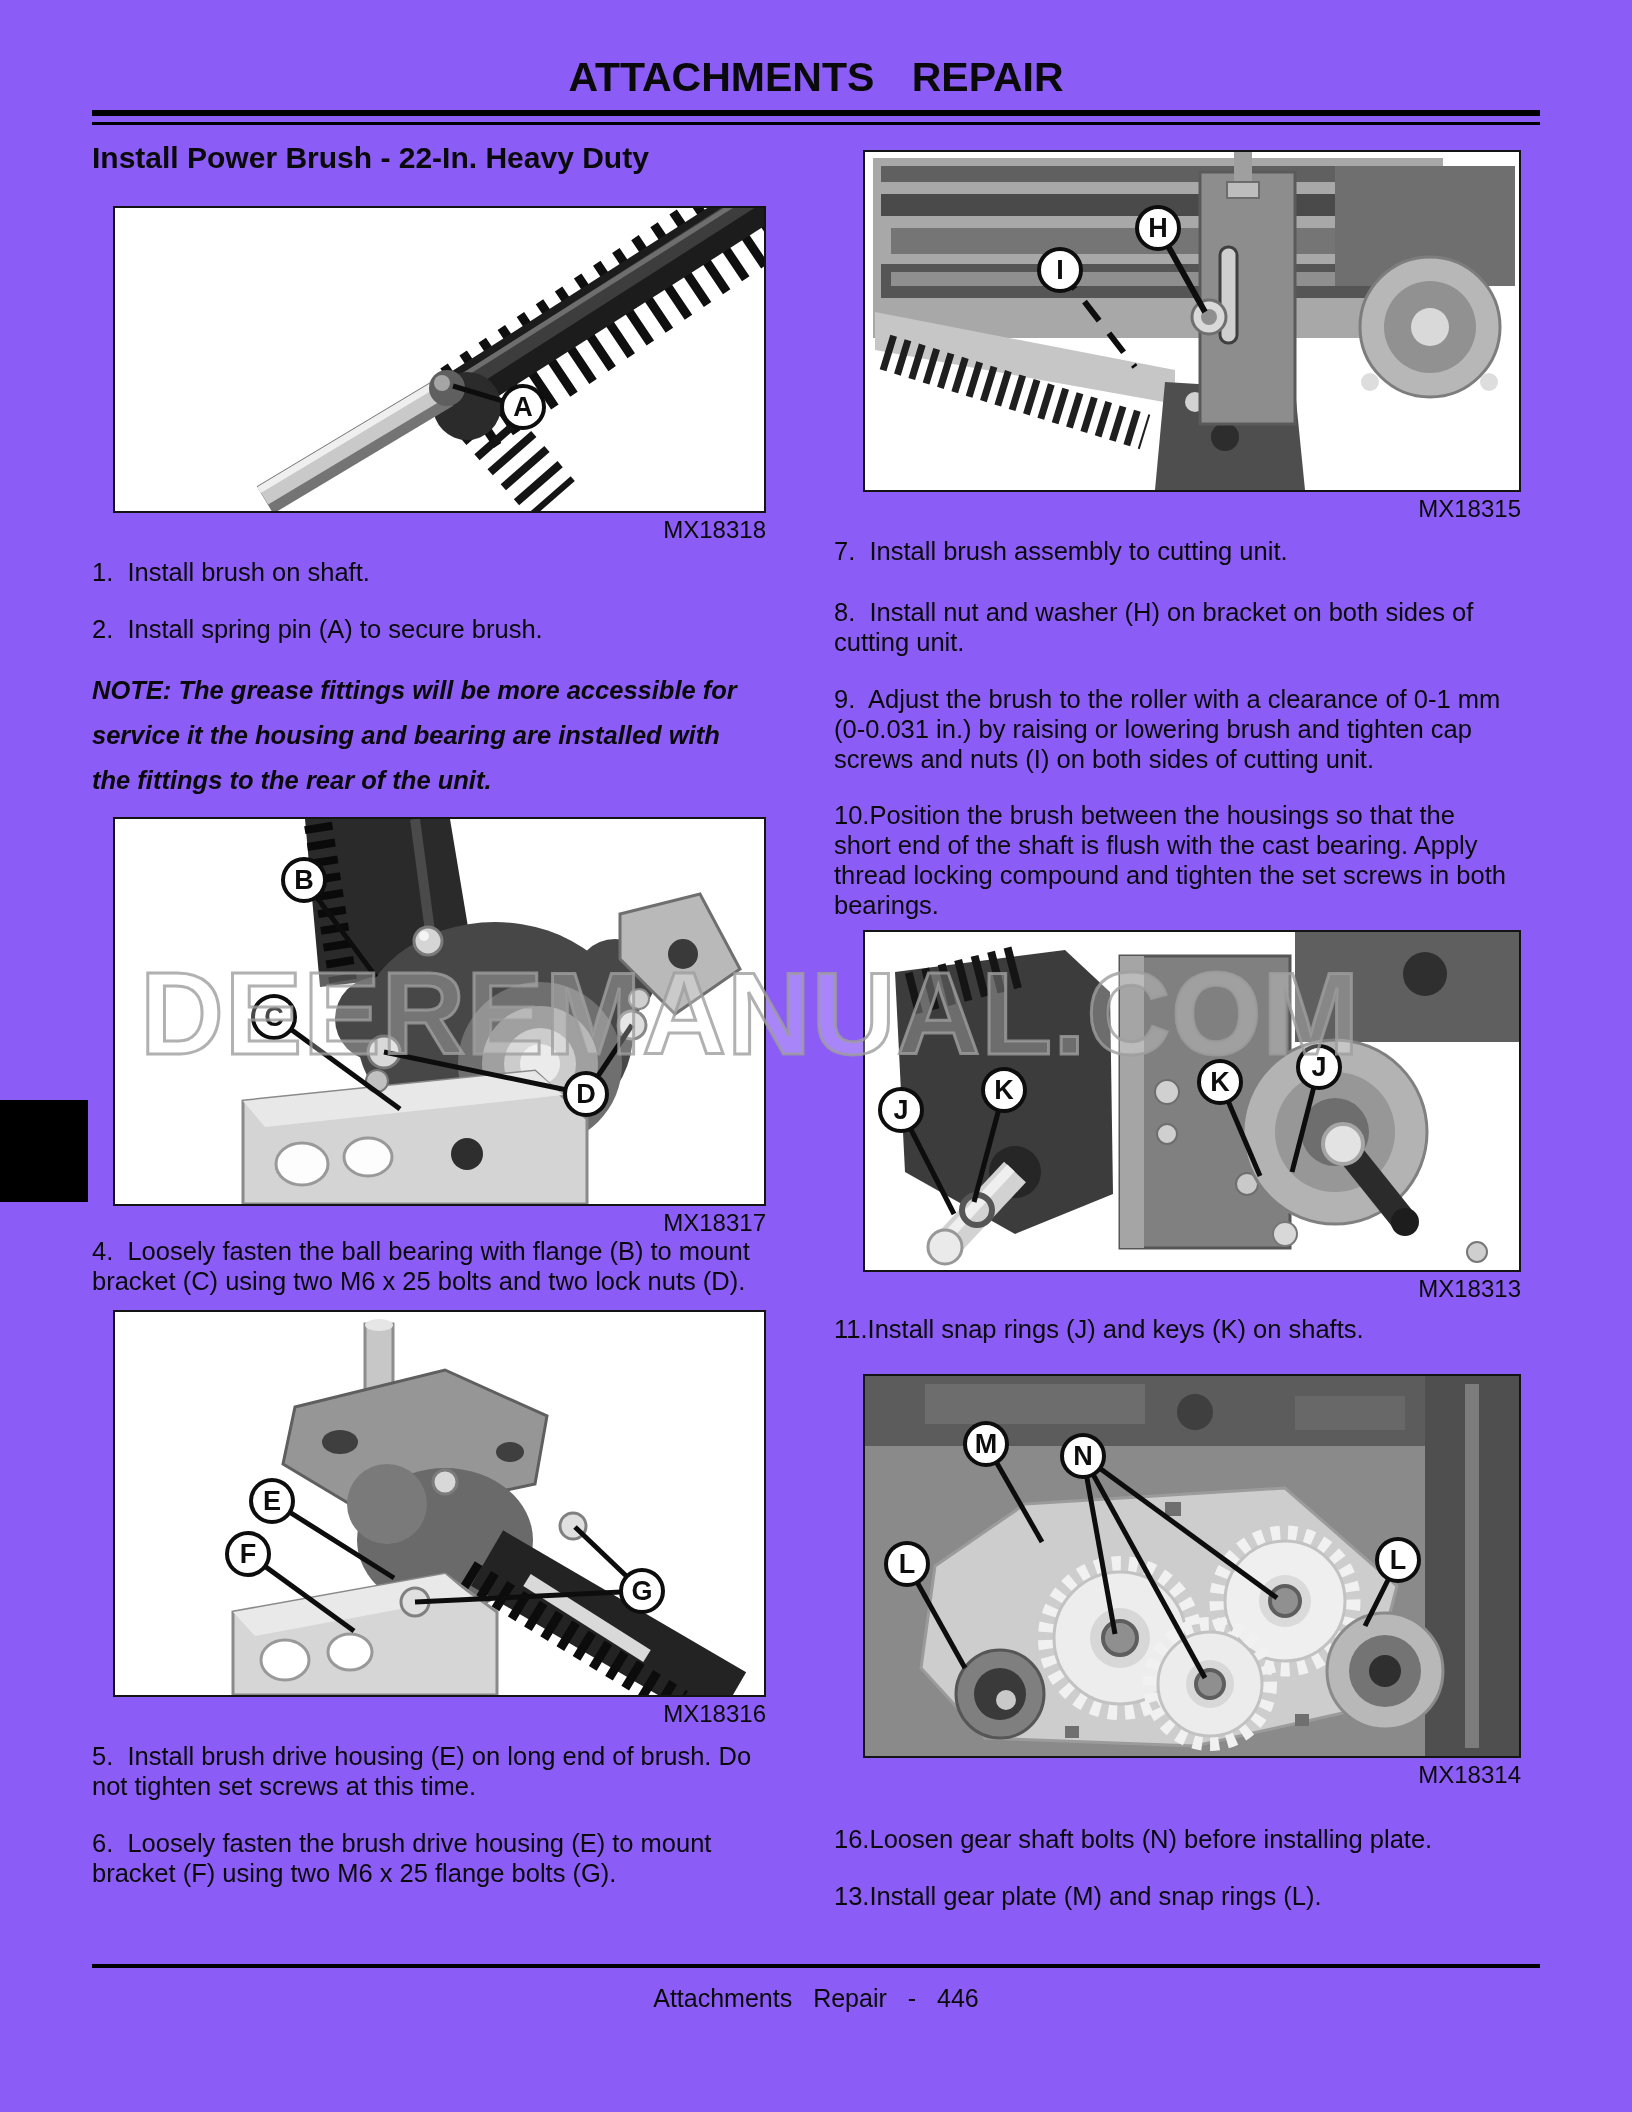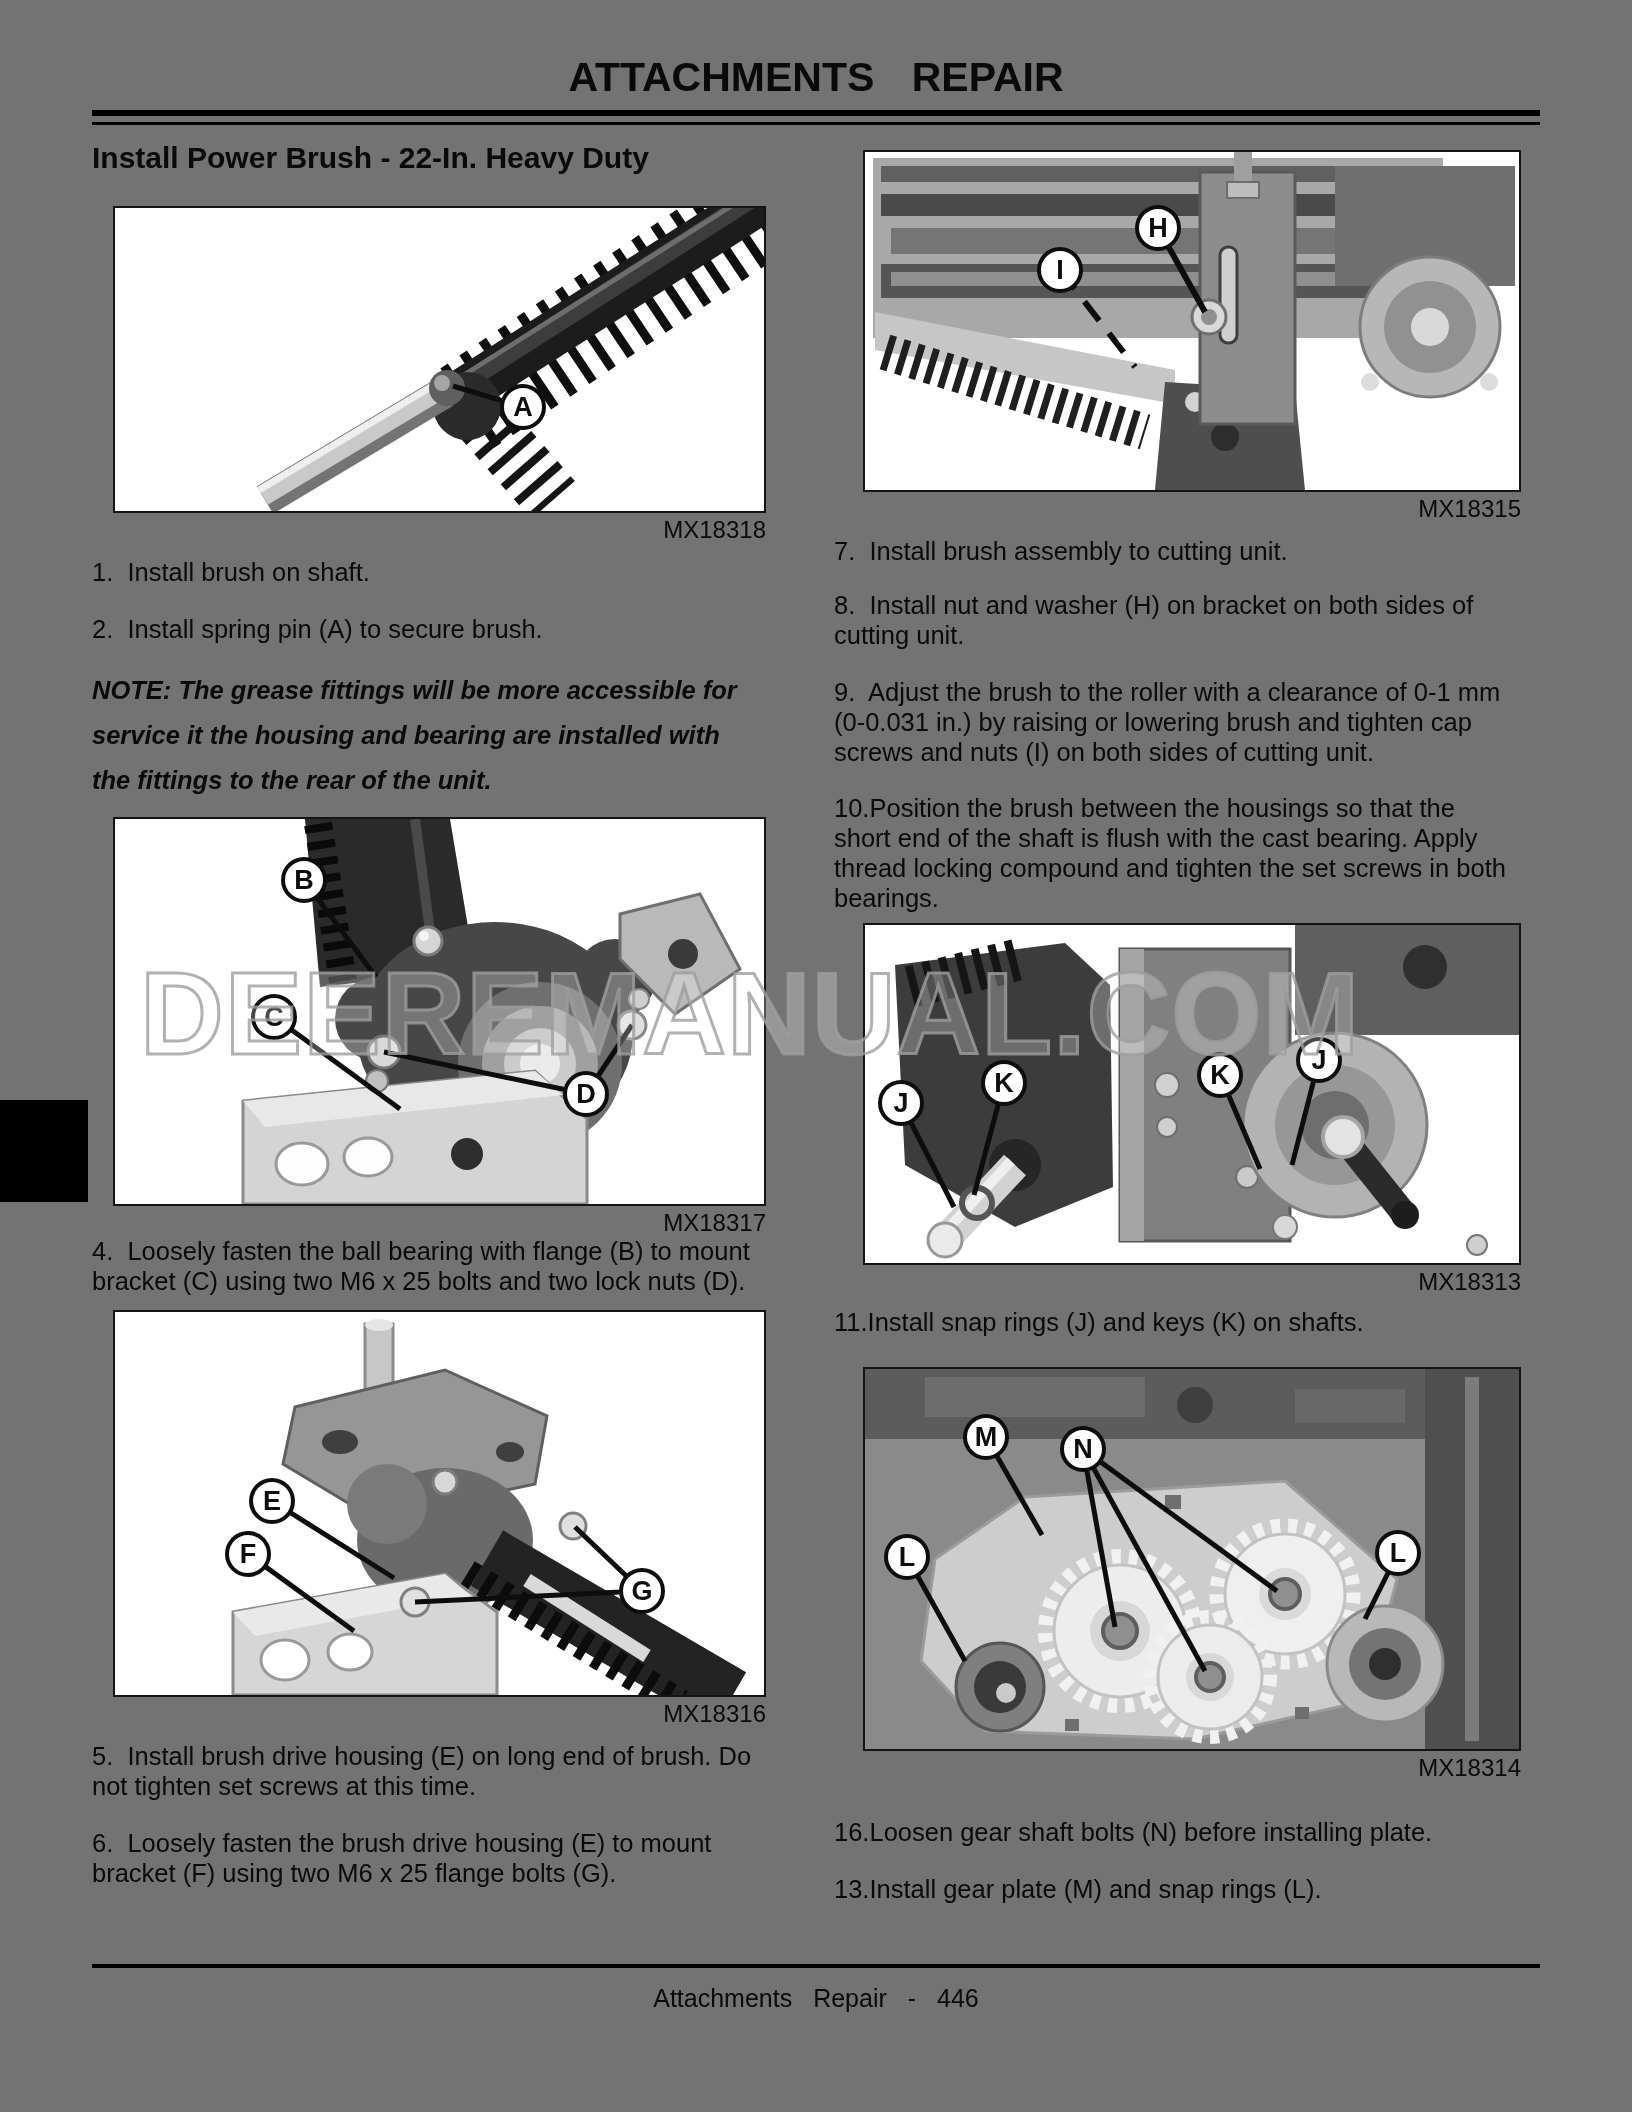--- a/index.html
+++ b/index.html
@@ -1,17 +1,17 @@
 <!DOCTYPE html>
 <html><head>
 <meta charset="utf-8">
 <style>
   html,body{margin:0;padding:0;background:#ffffff;}
   .page{
-    position:relative;width:1632px;height:2112px;background:#737373;
+    position:relative;width:1632px;height:2112px;background:#8b5cf6;
     font-family:"Liberation Sans","DejaVu Sans",sans-serif;color:#0a0a0a;overflow:hidden;
   }
   .page-title{
     position:absolute;top:54px;left:0;width:100%;text-align:center;
     font-size:41px;font-weight:bold;letter-spacing:0px;word-spacing:26px;
   }
   .rule-double{
     position:absolute;left:92px;right:92px;top:110px;height:6px;
     border-top:6px solid #000;border-bottom:3px solid #000;
   }
@@ -203,21 +203,21 @@
           <line x1="293" y1="76" x2="340" y2="160" stroke="#0d0d0d" stroke-width="6"></line>
           <line x1="195" y1="118" x2="270" y2="215" stroke="#0d0d0d" stroke-width="6" stroke-dasharray="24 16"></line>
         </svg>
         <div class="callout" style="left:270px;top:53px">H</div>
         <div class="callout" style="left:172px;top:95px">I</div>
       </div>
       <div class="caption">MX18315</div>
     </div>
 
     <p class="step" style="margin-top:14px">7.  Install brush assembly to cutting unit.</p>
-    <p class="step" style="margin-top:24px">8.  Install nut and washer (H) on bracket on both sides of cutting unit.</p>
+    <p class="step" style="margin-top:31px">8.  Install nut and washer (H) on bracket on both sides of cutting unit.</p>
     <p class="step" style="margin-top:27px">9.  Adjust the brush to the roller with a clearance of 0-1 mm (0-0.031 in.) by raising or lowering brush and tighten cap screws and nuts (I) on both sides of cutting unit.</p>
     <p class="step" style="margin-top:26px">10.Position the brush between the housings so that the short end of the shaft is flush with the cast bearing. Apply thread locking compound and tighten the set screws in both bearings.</p>
 
     <div class="figure indent-r" style="margin-top:10px">
       <div class="frame" style="height:342px">
         <svg class="scene" viewBox="0 0 654 338" preserveAspectRatio="none">
           <polygon points="30,40 200,18 245,60 248,262 150,302 40,240" fill="#3c3c3c"></polygon>
           <line x1="45" y1="62" x2="155" y2="34" stroke="#151515" stroke-width="42" stroke-dasharray="8 9"></line>
           <circle cx="150" cy="240" r="26" fill="#262626"></circle>
           <line x1="150" y1="240" x2="80" y2="315" stroke="#d2d2d2" stroke-width="30"></line>

